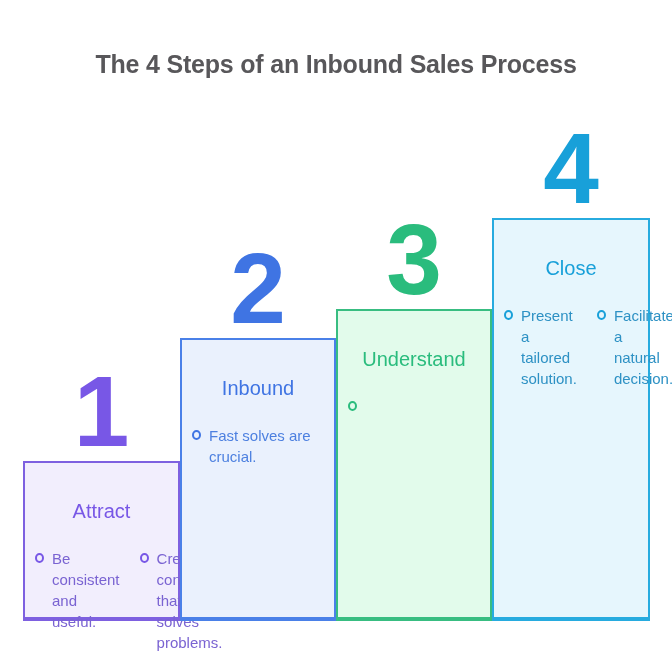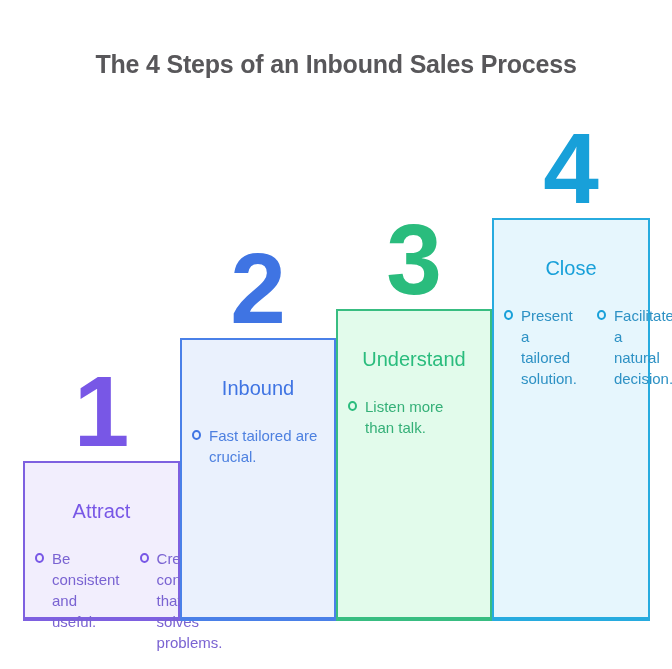--- a/index.html
+++ b/index.html
@@ -110,36 +110,34 @@
     </div>
   </div>
 
   <div class="step s2" style="--accent: #3f74e3; --fill: #eaf1fd; --border: #4a80e8; --body: #4d80e0;">
     <div class="num">2</div>
     <div class="box">
       <div class="box-title">Inbound</div>
       <ul class="bullets">
         <li class="bullet">
           <span class="marker"></span>
-          <span class="btext">Fast tailored are
+          <span class="btext">Fast solves are
 crucial.</span>
         </li>
       </ul>
     </div>
   </div>
 
   <div class="step s3" style="--accent: #2abc7d; --fill: #e2fbeb; --border: #38bd81; --body: #35b078;">
     <div class="num">3</div>
     <div class="box">
       <div class="box-title">Understand</div>
       <ul class="bullets">
         <li class="bullet">
           <span class="marker"></span>
-          <span class="btext">Listen more
-than talk.</span>
         </li>
       </ul>
     </div>
   </div>
 
   <div class="step s4" style="--accent: #18a0d9; --fill: #e6f6fd; --border: #27abdf; --body: #2d91c4;">
     <div class="num">4</div>
     <div class="box">
       <div class="box-title">Close</div>
       <ul class="bullets">

